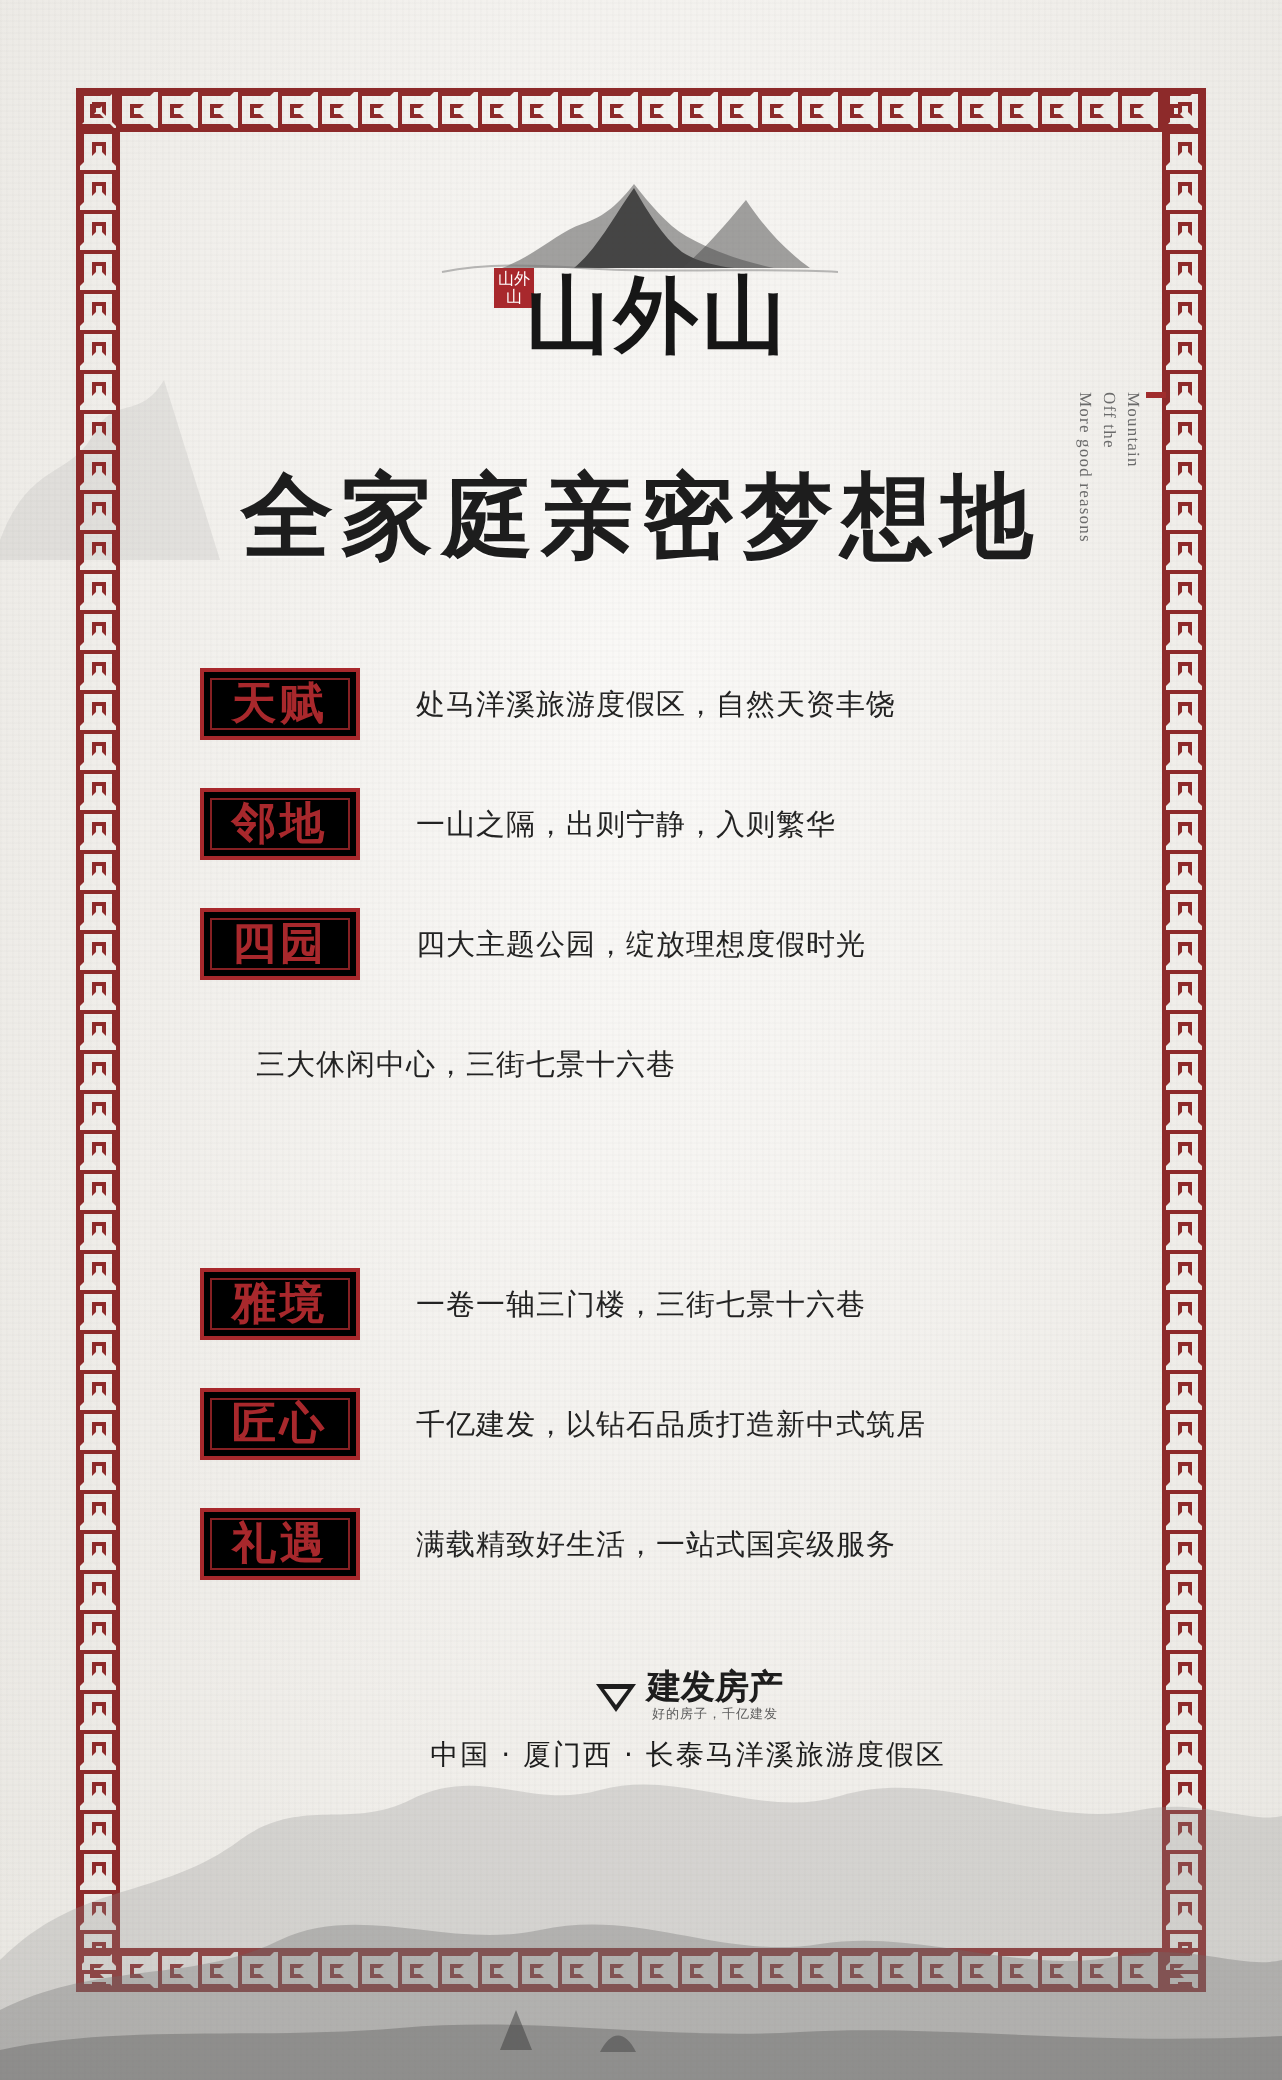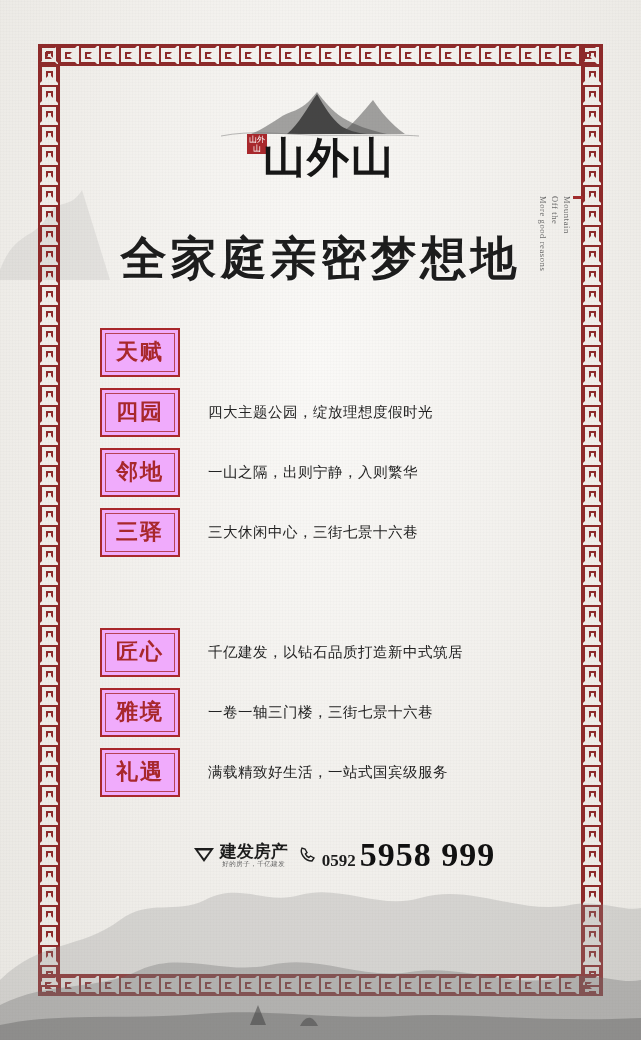--- a/index.html
+++ b/index.html
@@ -161,29 +161,29 @@
     top: 322px;
     width: 430px;
   }
   .feature-row {
     display: flex;
     align-items: center;
     height: 60px;
   }
   .seal {
     width: 80px;
-    height: 49px;
+    height: 36px;
     flex: 0 0 80px;
     border: 2px solid #a8282c;
     box-sizing: border-box;
     position: relative;
     display: flex;
     align-items: center;
     justify-content: center;
-    background: #f0abfc;
+    background: #000000;
   }
   .seal::before {
     content: "";
     position: absolute;
     inset: 3px;
     border: 1px solid #a8282c;
     opacity: 0.8;
   }
   .seal span {
     font-family: "DejaVu Serif", "Liberation Serif", serif;
@@ -486,52 +486,50 @@
 Off the
 More good reasons</span></div>
 
 <div class="headline">全家庭亲密梦想地</div>
 
 <div class="features" id="features">
     <div class="feature-row">
       <div class="seal">
         <span>天赋</span>
       </div>
+      <div class="feature-text">处马洋溪旅游度假区，自然天资丰饶</div>
+    </div>
+    <div class="feature-row">
+      <div class="seal">
+        <span>邻地</span>
+      </div>
+      <div class="feature-text">一山之隔，出则宁静，入则繁华</div>
     </div>
     <div class="feature-row">
       <div class="seal">
         <span>四园</span>
       </div>
       <div class="feature-text">四大主题公园，绽放理想度假时光</div>
     </div>
     <div class="feature-row">
+      <div class="feature-text">三大休闲中心，三街七景十六巷</div>
+    </div>
+    <div class="feature-row">
+    </div>
+    <div class="feature-row">
       <div class="seal">
-        <span>邻地</span>
-      </div>
-      <div class="feature-text">一山之隔，出则宁静，入则繁华</div>
-    </div>
-    <div class="feature-row">
-      <div class="seal">
-        <span>三驿</span>
-      </div>
-      <div class="feature-text">三大休闲中心，三街七景十六巷</div>
-    </div>
-    <div class="feature-row">
+        <span>雅境</span>
+      </div>
+      <div class="feature-text">一卷一轴三门楼，三街七景十六巷</div>
     </div>
     <div class="feature-row">
       <div class="seal">
         <span>匠心</span>
       </div>
       <div class="feature-text">千亿建发，以钻石品质打造新中式筑居</div>
-    </div>
-    <div class="feature-row">
-      <div class="seal">
-        <span>雅境</span>
-      </div>
-      <div class="feature-text">一卷一轴三门楼，三街七景十六巷</div>
     </div>
     <div class="feature-row">
       <div class="seal">
         <span>礼遇</span>
       </div>
       <div class="feature-text">满载精致好生活，一站式国宾级服务</div>
     </div>
   </div>
 
 <div class="footer">
@@ -539,28 +537,22 @@
     <div class="brand">
       <svg class="brand-mark" viewBox="0 0 22 18">
         <path d="M1 2 H21 L11 16 Z" fill="#1d1d1d"></path>
         <path d="M5 4.5 H17 L11 12.5 Z" fill="#f2f0ec"></path>
       </svg>
       <div>
         <div class="brand-name">建发房产</div>
         <div class="brand-sub">好的房子，千亿建发</div>
       </div>
     </div>
-    <div class="phone-wrap">
-      <svg class="phone-icon" viewBox="0 0 20 20">
-        <path d="M4 3 C 3 5, 3 8, 5 11 C 7 14, 11 16, 14 16 L 16 13 L 12.5 11 L 11 12.5 C 9.5 11.8, 8 10.3, 7.4 8.9 L 9 7.5 L 7 4 Z" fill="none" stroke="#1d1d1d" stroke-width="1.4"></path>
-      </svg>
-      <span class="area-code">0592</span>
-      <span class="phone-number">5958 999</span>
-    </div>
   </div>
+  <div class="address">中国 · 厦门西 · 长泰马洋溪旅游度假区</div>
 </div>
 
 <svg class="ink" viewBox="0 0 641 220" preserveAspectRatio="none">
   <path d="M0 160 C 40 120, 80 130, 120 100 C 150 78, 175 95, 205 80 C 240 62, 265 85, 300 75 C 340 64, 380 90, 420 78 C 470 63, 520 95, 570 85 C 600 79, 625 92, 641 88 L641 220 L0 220 Z" fill="#8e8e8e" opacity="0.28"></path>
   <path d="M0 185 C 50 160, 95 172, 140 150 C 180 131, 225 155, 270 145 C 320 134, 360 160, 410 152 C 460 144, 510 168, 560 158 C 595 151, 620 165, 641 160 L641 220 L0 220 Z" fill="#6d6d6d" opacity="0.33"></path>
   <path d="M0 205 C 60 192, 130 200, 200 194 C 270 188, 330 200, 400 196 C 470 192, 540 203, 641 198 L641 220 L0 220 Z" fill="#4f4f4f" opacity="0.35"></path>
   <path d="M250 205 L258 185 L266 205 Z" fill="#3a3a3a" opacity="0.5"></path>
   <path d="M300 206 C 305 196, 312 194, 318 206 Z" fill="#3a3a3a" opacity="0.45"></path>
 </svg>
 

